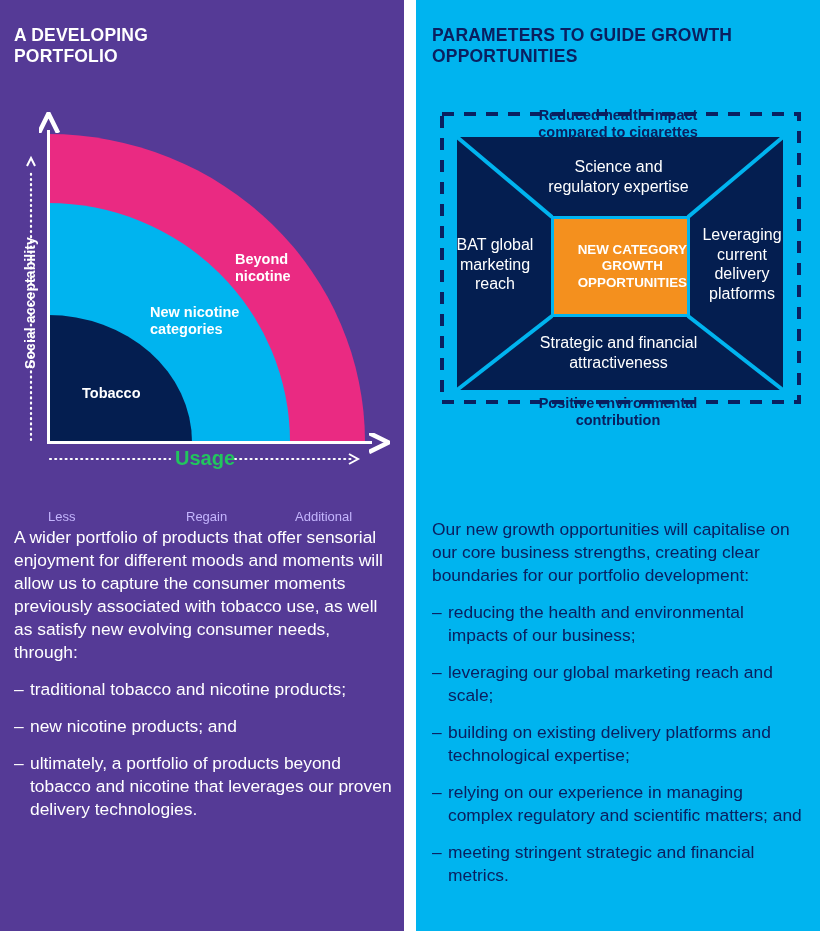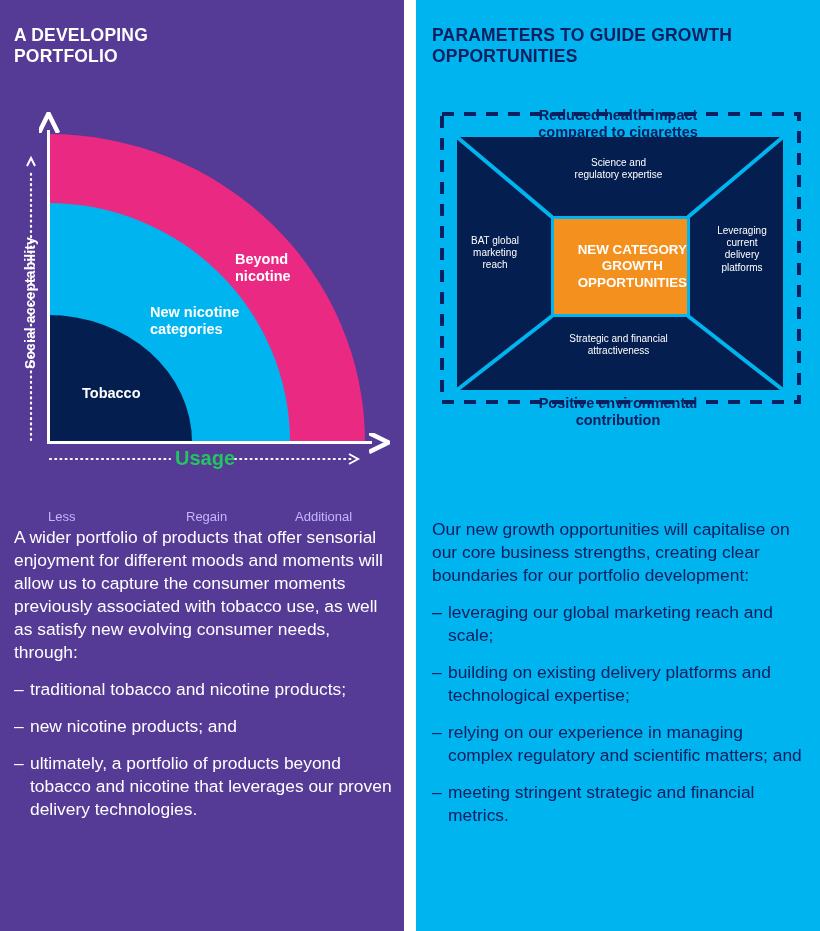--- a/index.html
+++ b/index.html
@@ -177,21 +177,21 @@
     line-height: 1.2;
     text-align: center;
     white-space: pre-line;
   }
   #caption-top    { left: 77px;  top: 15px;  width: 250px; }
   #caption-bottom { left: 77px;  top: 303px; width: 250px; }
 
   .quad-label {
     position: absolute;
     color: #ffffff;
-    font-size: 10px;
+    font-size: 16px;
     line-height: 1.22;
     text-align: center;
     white-space: pre-line;
   }
   #quad-top    { left: 116px; top: 65px;  width: 173px; }
   #quad-bottom { left: 116px; top: 241px; width: 173px; }
   #quad-left   { left: 36px;  top: 143px; width: 86px; }
   #quad-right  { left: 283px; top: 133px; width: 86px; }
 
   #center-box {
@@ -329,20 +329,21 @@
 GROWTH
 OPPORTUNITIES</span>
       </div>
     </div>
 
     <div class="body-copy" id="body-right">
       <p class="lead">Our new growth opportunities will capitalise on our core business strengths, creating clear boundaries for our portfolio development:</p>
       <ul class="bullets">
         <li>
           <span class="dash">–</span>
+          <span>reducing the health and environmental impacts of our business;</span>
         </li>
         <li>
           <span class="dash">–</span>
           <span>leveraging our global marketing reach and scale;</span>
         </li>
         <li>
           <span class="dash">–</span>
           <span>building on existing delivery platforms and technological expertise;</span>
         </li>
         <li>

